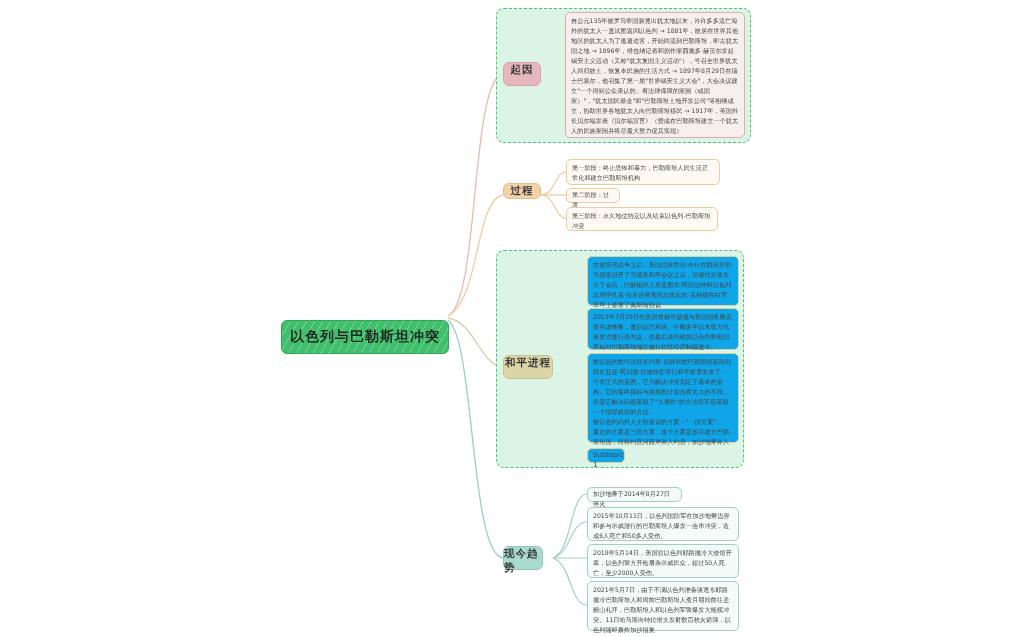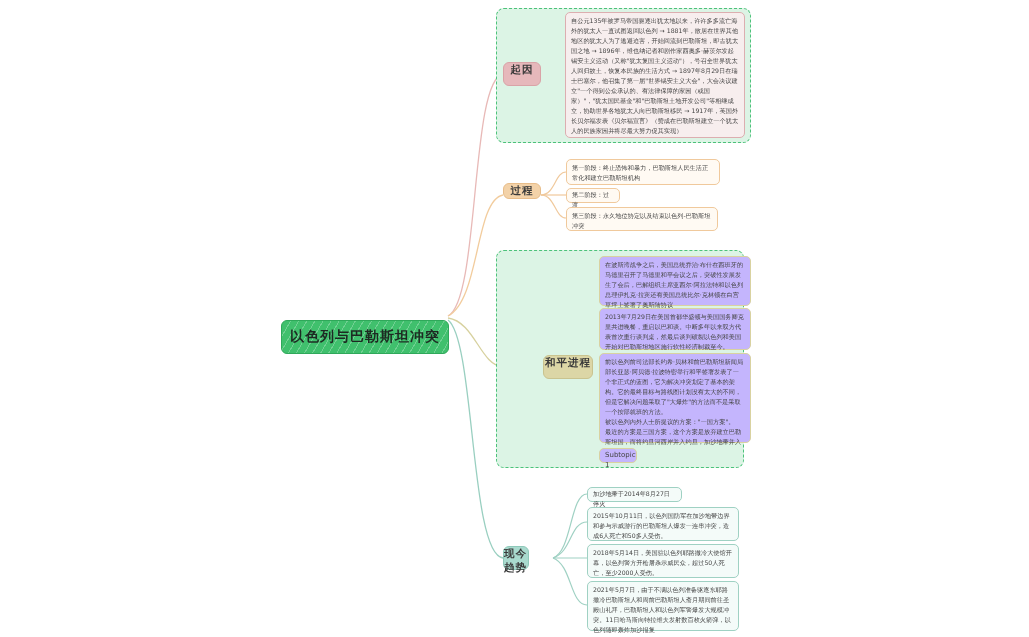--- a/index.html
+++ b/index.html
@@ -16,21 +16,21 @@
            display:flex; justify-content:center; letter-spacing:1px;
            background-image: repeating-linear-gradient(120deg, rgba(255,255,255,0.35) 0 1px, transparent 1px 7px); }
   .t-red { background:#e6b8bb; border:1px solid #d9a3a7; }
   .t-orange { background:#f3d2a8; border:1px solid #e8bd8a; }
   .t-olive { background:#dcd6a6; border:1px solid #c9c38f; }
   .t-teal { background:#a9dace; border:1px solid #8ec8b9; }
   .sub { font-size:6.2px; line-height:10px; color:#444; padding:3px 5px; border-radius:5px;
          border:1.2px solid; background:#fdfaf4; }
   .s-red { border-color:#dcaeb0; background:#f7eeee; }
   .s-orange { border-color:#f0c99c; background:#fffaf3; }
-  .s-olive { border-color:#d9d2a0; background:#c4b5fd;margin-left:12px; }
+  .s-olive { border-color:#d9d2a0; background:#0ea5e9; }
   .s-teal { border-color:#9fd1c3; background:#f4fbf9; }
 </style>
 </head>
 <body>
 
 <svg class="links">
 
   <path d="M448 316 C 480 300, 470 80, 503 74" stroke="#e8b9b7" stroke-width="1.3" fill="none"></path>
   <path d="M448 316 C 480 300, 475 200, 503 195" stroke="#f2cc9d" stroke-width="1.3" fill="none"></path>
   <path d="M448 318 C 475 322, 480 365, 503 367" stroke="#d7d19e" stroke-width="1.3" fill="none"></path>
@@ -59,24 +59,24 @@
 <div class="abs root" style="left:281px;top:300px;width:168px;height:34px;">
   <span>以色列与巴勒斯坦冲突</span>
 </div>
 
 <div class="abs topic t-red" style="left:503px;top:62px;width:38px;height:24px;">
   <span>起因</span>
 </div>
 <div class="abs topic t-orange" style="left:503px;top:183px;width:38px;height:16px;">
   <span>过程</span>
 </div>
-<div class="abs topic t-olive" style="left:503px;top:355px;width:50px;height:24px;margin-left:40px;">
+<div class="abs topic t-olive" style="left:503px;top:355px;width:50px;height:24px;">
   <span>和平进程</span>
 </div>
-<div class="abs topic t-teal" style="left:503px;top:546px;width:26px;height:24px;">
+<div class="abs topic t-teal" style="left:503px;top:546px;width:40px;height:24px;">
   <span>现今趋势</span>
 </div>
 
 <div class="abs sub s-red" style="left:565px;top:12px;width:180px;height:126px;">自公元135年被罗马帝国驱逐出犹太地以来，许许多多流亡海外的犹太人一直试图返回以色列 → 1881年，散居在世界其他地区的犹太人为了逃避迫害，开始回流到巴勒斯坦，即古犹太国之地 → 1896年，维也纳记者和剧作家西奥多·赫茨尔发起锡安主义运动（又称"犹太复国主义运动"），号召全世界犹太人回归故土，恢复本民族的生活方式 → 1897年8月29日在瑞士巴塞尔，他召集了第一届"世界锡安主义大会"，大会决议建立"一个得到公众承认的、有法律保障的家园（或国家）"，"犹太国民基金"和"巴勒斯坦土地开发公司"等相继成立，协助世界各地犹太人向巴勒斯坦移民 → 1917年，英国外长贝尔福发表《贝尔福宣言》（赞成在巴勒斯坦建立一个犹太人的民族家园并将尽最大努力促其实现）</div>
 
 <div class="abs sub s-orange" style="left:566px;top:159px;width:154px;height:26px;">第一阶段：终止恐怖和暴力，巴勒斯坦人民生活正常化和建立巴勒斯坦机构</div>
 <div class="abs sub s-orange" style="left:566px;top:188px;width:54px;height:15px;padding-top:1px;">第二阶段：过渡</div>
 <div class="abs sub s-orange" style="left:566px;top:207px;width:152px;height:24px;">第三阶段：永久地位协定以及结束以色列-巴勒斯坦冲突</div>
 
 <div class="abs sub s-olive" style="left:587px;top:256px;width:152px;height:50px;">在波斯湾战争之后，美国总统乔治·布什在西班牙的马德里召开了马德里和平会议之后，突破性发展发生了会后，巴解组织主席亚西尔·阿拉法特和以色列总理伊扎克·拉宾还有美国总统比尔·克林顿在白宫草坪上签署了奥斯陆协议</div>

